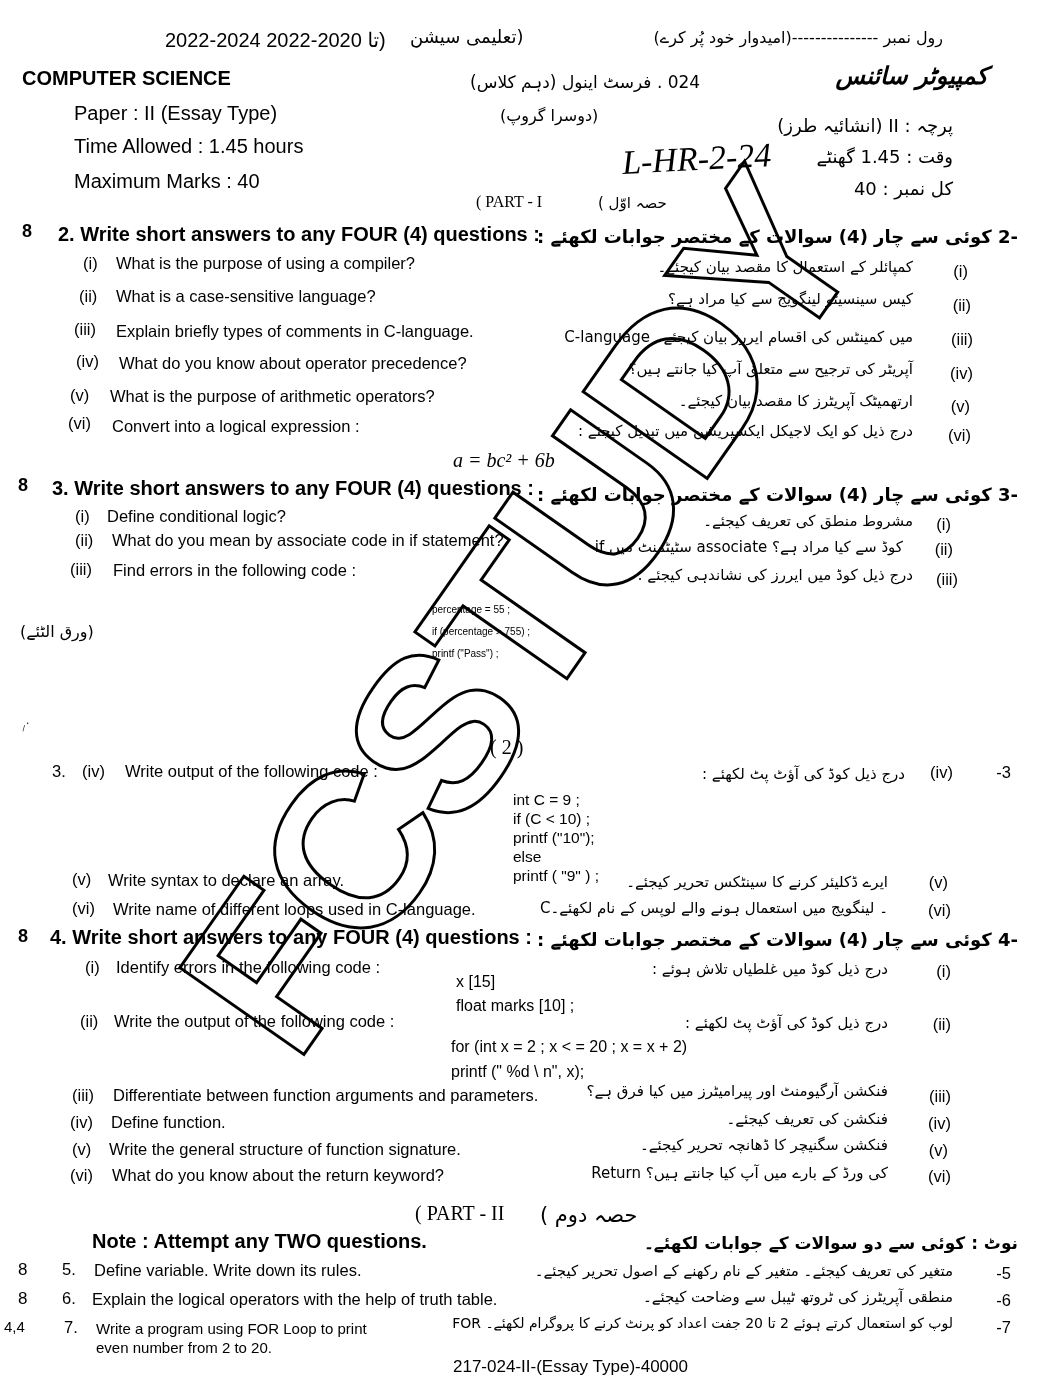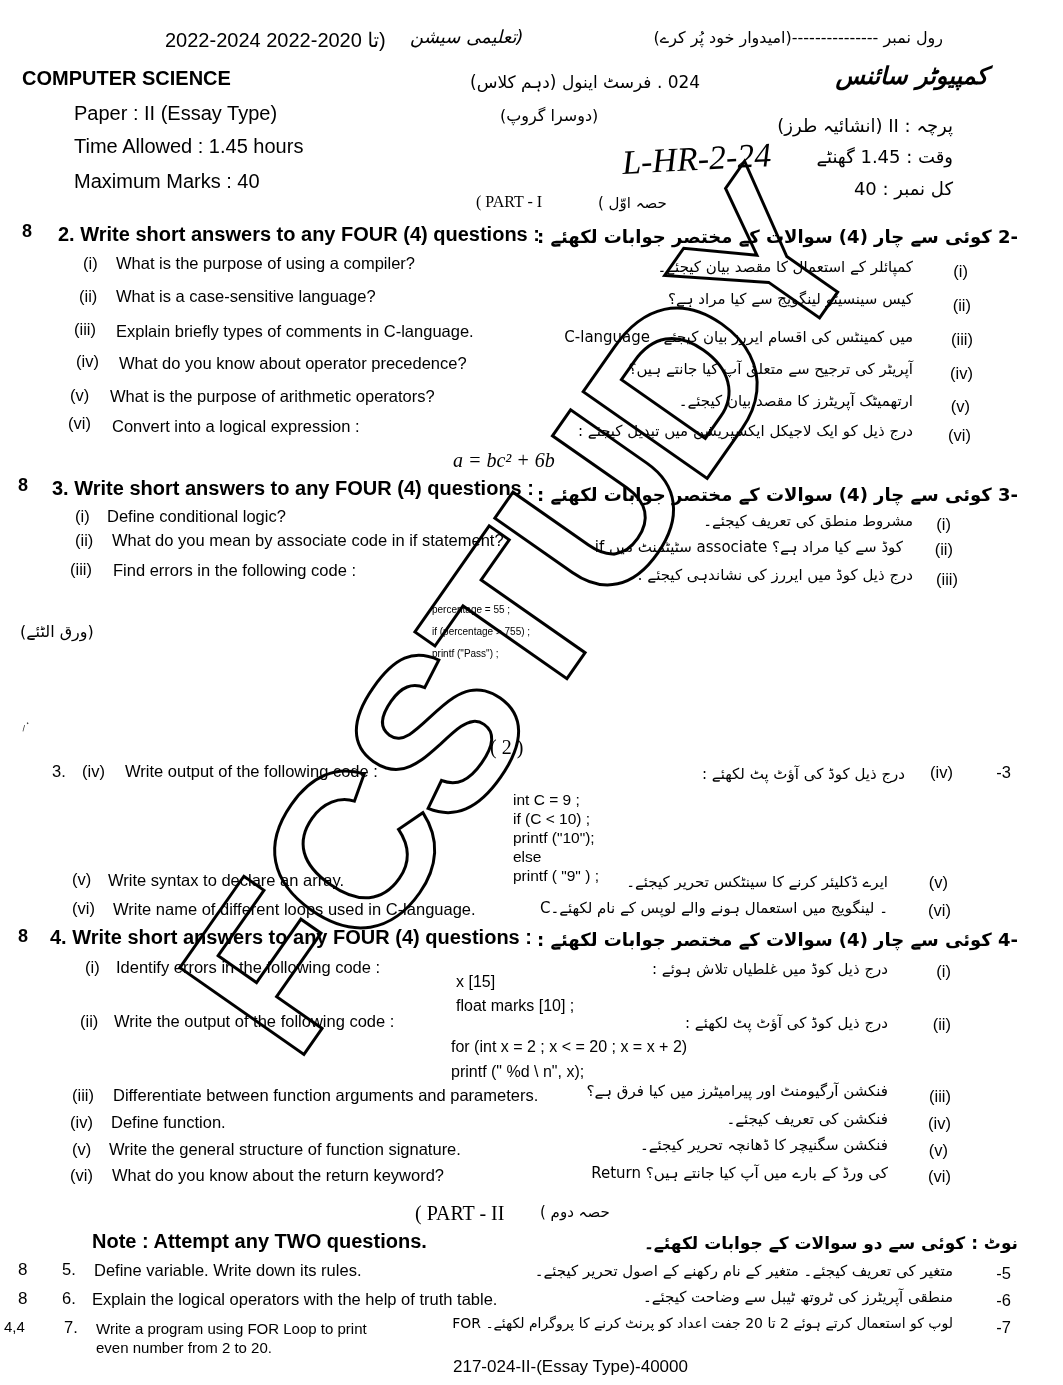--- a/index.html
+++ b/index.html
@@ -16,21 +16,21 @@
   .ursub { font-size:15px; }
   .code { font-size:15.5px; line-height:19px; }
   .marks { font-size:18px; font-weight:bold; }
   .marks2 { font-size:17px; }
   .watermark { position:absolute; left:0; top:0; pointer-events:none; }
 </style>
 </head>
 <body>
 
 <div class="abs en meta" style="left:165px;top:28px;font-size:20px;">2022-2024 تا 2020-2022)</div>
-<div class="abs ur" style="left:410px;top:26px;font-size:18px;font-style:italic;">(تعلیمی سیشن</div>
+<div class="abs ur" style="left:410px;top:26px;font-size:18px;">(تعلیمی سیشن</div>
 <div class="abs ur" style="right:120px;top:28px;font-size:16px;">رول نمبر ---------------(امیدوار خود پُر کرے)</div>
 
 <div class="abs en h-title" style="left:22px;top:67px;">COMPUTER SCIENCE</div>
 <div class="abs ur bold" style="right:75px;top:62px;font-size:24px;font-style:italic;">کمپیوٹر سائنس</div>
 <div class="abs ur" style="left:470px;top:72px;font-size:17px;">024 . فرسٹ اینول (دہم کلاس)</div>
 <div class="abs ur" style="left:500px;top:106px;font-size:16px;">(دوسرا گروپ)</div>
 
 <div class="abs en meta" style="left:74px;top:102px;">Paper : II (Essay Type)</div>
 <div class="abs en meta" style="left:74px;top:135px;">Time Allowed : 1.45 hours</div>
 <div class="abs en meta" style="left:74px;top:170px;">Maximum Marks : 40</div>
@@ -174,21 +174,21 @@
 <div class="abs en qsub" style="left:109px;top:1140px;">Write the general structure of function signature.</div>
 <div class="abs ur ursub" style="right:175px;top:1136px;">فنکشن سگنیچر کا ڈھانچہ تحریر کیجئے۔</div>
 <div class="abs en qsub" style="right:115px;top:1141px;">(v)</div>
 
 <div class="abs en qsub" style="left:70px;top:1166px;">(vi)</div>
 <div class="abs en qsub" style="left:112px;top:1166px;">What do you know about the return keyword?</div>
 <div class="abs ur ursub" style="right:175px;top:1164px;">Return کی ورڈ کے بارے میں آپ کیا جانتے ہیں؟</div>
 <div class="abs en qsub" style="right:112px;top:1167px;">(vi)</div>
 
 <div class="abs serif" style="left:415px;top:1202px;font-size:20px;">( PART - II</div>
-<div class="abs ur" style="left:540px;top:1203px;font-size:15px;">حصہ دوم )</div>
+<div class="abs ur" style="left:540px;top:1203px;font-size:21px;">حصہ دوم )</div>
 
 <div class="abs en qhead" style="left:92px;top:1230px;">Note : Attempt any TWO questions.</div>
 <div class="abs ur bold" style="right:45px;top:1233px;font-size:17px;">نوٹ : کوئی سے دو سوالات کے جوابات لکھئے۔</div>
 
 <div class="abs en marks2" style="left:18px;top:1260px;">8</div>
 <div class="abs en qsub" style="left:62px;top:1260px;">5.</div>
 <div class="abs en qsub" style="left:94px;top:1261px;">Define variable. Write down its rules.</div>
 <div class="abs ur ursub" style="right:110px;top:1262px;">متغیر کی تعریف کیجئے۔ متغیر کے نام رکھنے کے اصول تحریر کیجئے۔</div>
 <div class="abs en qsub" style="right:52px;top:1264px;">-5</div>
 

